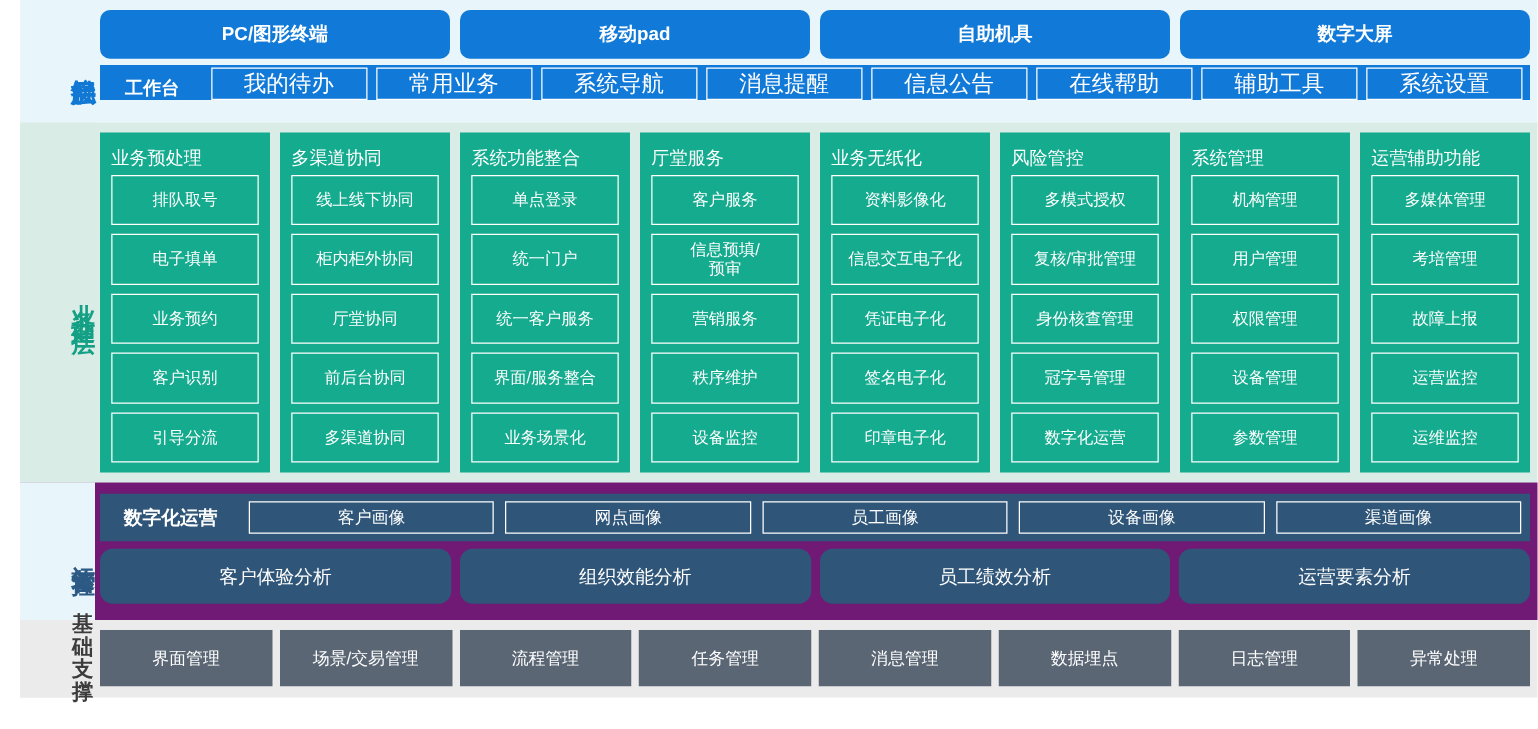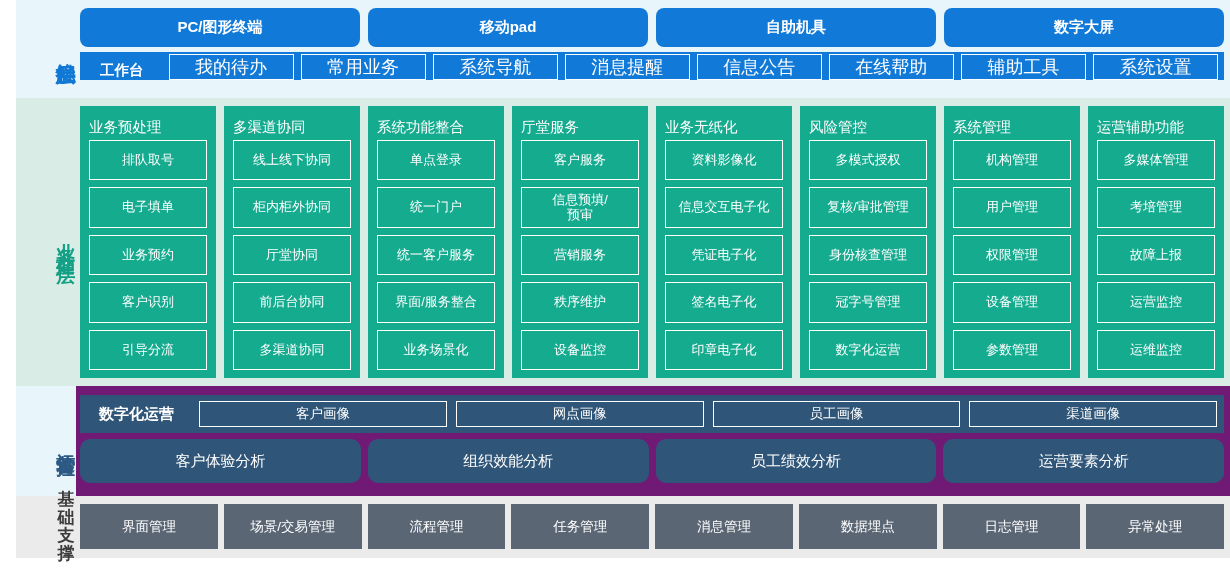--- a/index.html
+++ b/index.html
@@ -237,20 +237,21 @@
   <section class="layer" id="ops-layer">
     <div class="layer-label">
       <span class="vtext">运营管控</span>
     </div>
     <div class="layer-body">
       <div class="ops-row1">
         <span class="ops-row1-label">数字化运营</span>
         <div class="ops-chip">客户画像</div>
         <div class="ops-chip">网点画像</div>
         <div class="ops-chip">员工画像</div>
+        <div class="ops-chip">设备画像</div>
         <div class="ops-chip">渠道画像</div>
       </div>
       <div class="ops-row2">
         <div class="ops-card">客户体验分析</div>
         <div class="ops-card">组织效能分析</div>
         <div class="ops-card">员工绩效分析</div>
         <div class="ops-card">运营要素分析</div>
       </div>
     </div>
   </section>

